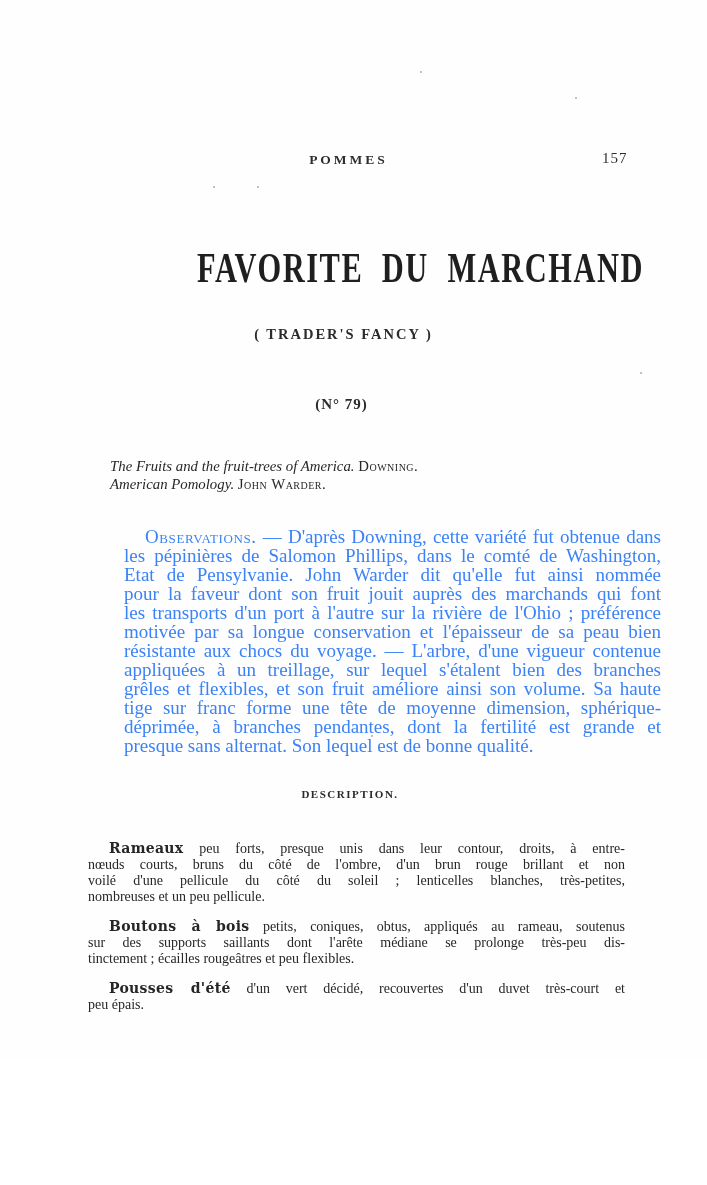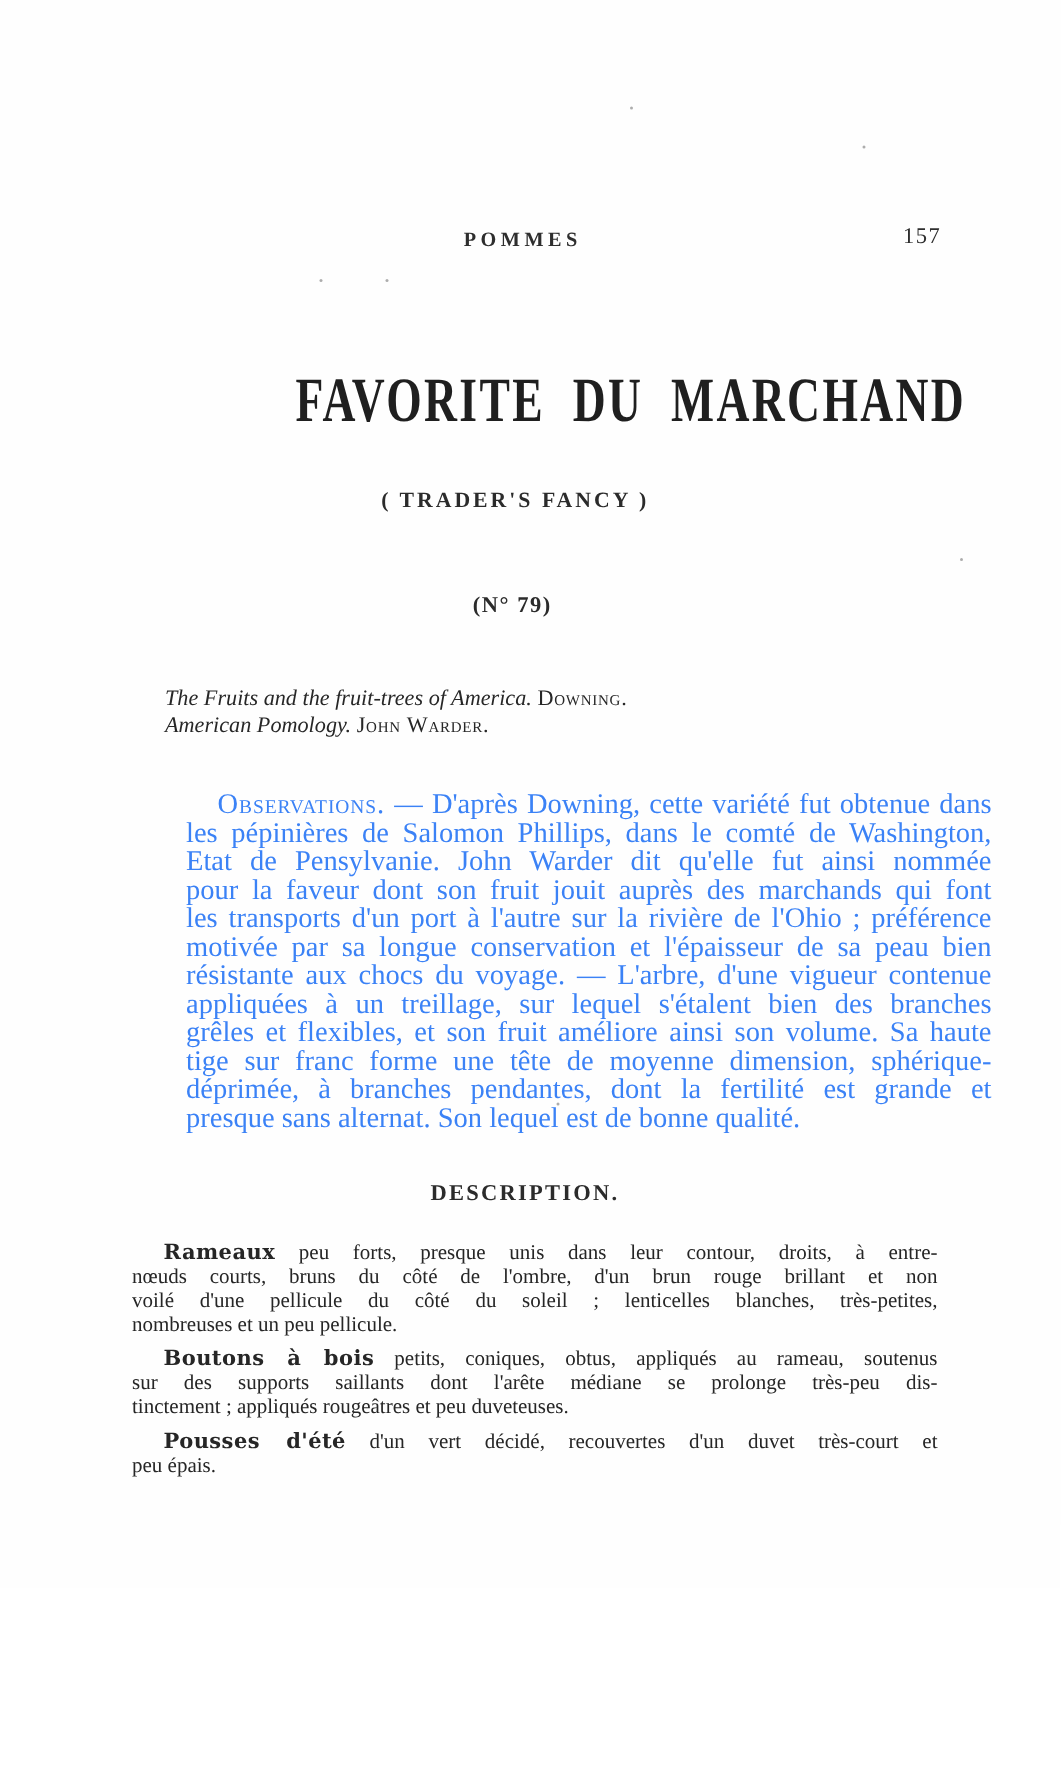--- a/index.html
+++ b/index.html
@@ -121,35 +121,35 @@
     font-family: "DejaVu Serif", serif;
     font-weight: bold;
     letter-spacing: 0.3px;
   }
   .description-heading {
     position: absolute;
     top: 788px;
     left: 0;
     width: 700px;
     text-align: center;
-    font-size: 15px;
+    font-size: 11px;
     font-weight: bold;
     letter-spacing: 1.5px;
     color: #2b2b2b;
   }
   .description-section {
     position: absolute;
     top: 827px;
     left: 88px;
     width: 537px;
     font-size: 14px;
     line-height: 16px;
     color: #262626;
   }
-  .description-paragraph { margin: 0 0 6px 0; }
+  .description-paragraph { margin: 13px 0 6px 0; }
   
   .speck {
     position: absolute;
     background: #8a8a8a;
     border-radius: 50%;
     width: 2px;
     height: 2px;
     opacity: 0.7;
   }
 </style>
@@ -201,21 +201,21 @@
   <div class="description-section">
     <div class="description-paragraph">
         <div class="tline tline-first"><span class="lead-bold">Rameaux</span> peu forts, presque unis dans leur contour, droits, à entre-</div>
         <div class="tline">nœuds courts, bruns du côté de l'ombre, d'un brun rouge brillant et non</div>
         <div class="tline">voilé d'une pellicule du côté du soleil ; lenticelles blanches, très-petites,</div>
         <div class="tline tline-last">nombreuses et un peu pellicule.</div>
       </div>
     <div class="description-paragraph">
         <div class="tline tline-first"><span class="lead-bold">Boutons à bois</span> petits, coniques, obtus, appliqués au rameau, soutenus</div>
         <div class="tline">sur des supports saillants dont l'arête médiane se prolonge très-peu dis-</div>
-        <div class="tline tline-last">tinctement ; appliqués rougeâtres et peu duveteuses.</div>
+        <div class="tline tline-last">tinctement ; écailles rougeâtres et peu flexibles.</div>
       </div>
     <div class="description-paragraph">
         <div class="tline tline-first"><span class="lead-bold">Pousses d'été</span> d'un vert décidé, recouvertes d'un duvet très-court et</div>
         <div class="tline tline-last">peu épais.</div>
       </div>
   </div>
 
   <div class="speck" style="top:71px;  left:420px;"></div>
   <div class="speck" style="top:97px;  left:575px;"></div>
   <div class="speck" style="top:186px; left:213px;"></div>

